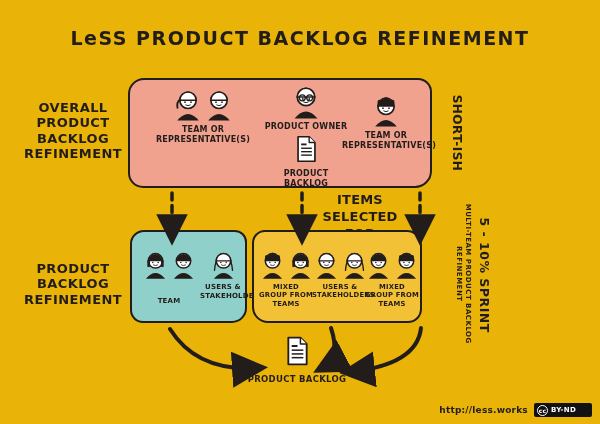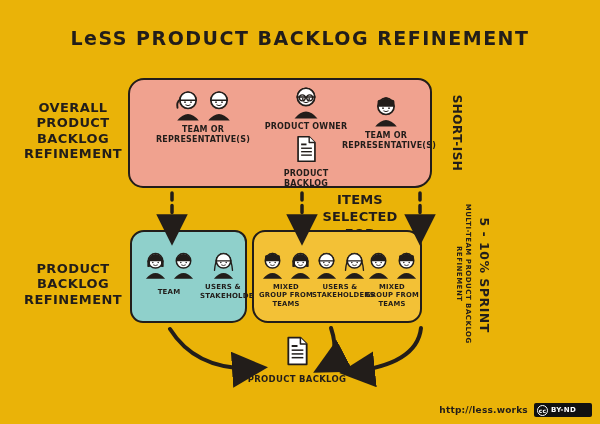--- a/index.html
+++ b/index.html
@@ -162,21 +162,21 @@
             <svg width="27" height="30" viewBox="0 0 32 36">
     <path d="M4.5 34.5 Q16 20.5 27.5 34.5 Z" fill="#221D1A"></path>
     <circle cx="16" cy="13" r="8.7" fill="#fff" stroke="#221D1A" stroke-width="1.8"></circle>
     <path d="M7.3 13.5 A8.7 8.7 0 0 1 24.7 13.5 Z" fill="#221D1A"></path>
     <circle cx="12.8" cy="15" r="0.9" fill="#221D1A"></circle>
               <circle cx="19.2" cy="15" r="0.9" fill="#221D1A"></circle>
     <path d="M13.6 18 Q16 19.6 18.4 18" stroke="#221D1A" stroke-width="1" fill="none" stroke-linecap="round"></path>
   </svg>
           </span>
       </div>
-      <div class="grouplabel" style="margin-top:8px;font-size:7px;">TEAM</div>
+      <div class="grouplabel" style="margin-top:17px;font-size:7px;">TEAM</div>
     </div>
     <div class="abs" style="left:68px;top:18px;width:46px;">
       <div class="persons">
         <span class="person">
             <svg width="27" height="30" viewBox="0 0 32 36">
     <path d="M4.5 34.5 Q16 20.5 27.5 34.5 Z" fill="#221D1A"></path>
     <circle cx="16" cy="13" r="8.7" fill="#fff" stroke="#221D1A" stroke-width="1.8"></circle>
     <path d="M7.3 13 A8.7 8.7 0 0 1 24.7 13 Z" fill="#fff" stroke="#221D1A" stroke-width="1.5"></path>
               <path d="M7.4 12.5 Q5.6 19 5.2 24.5" stroke="#221D1A" stroke-width="1.6" fill="none" stroke-linecap="round"></path>
               <path d="M24.6 12.5 Q26.4 19 26.8 24.5" stroke="#221D1A" stroke-width="1.6" fill="none" stroke-linecap="round"></path>

